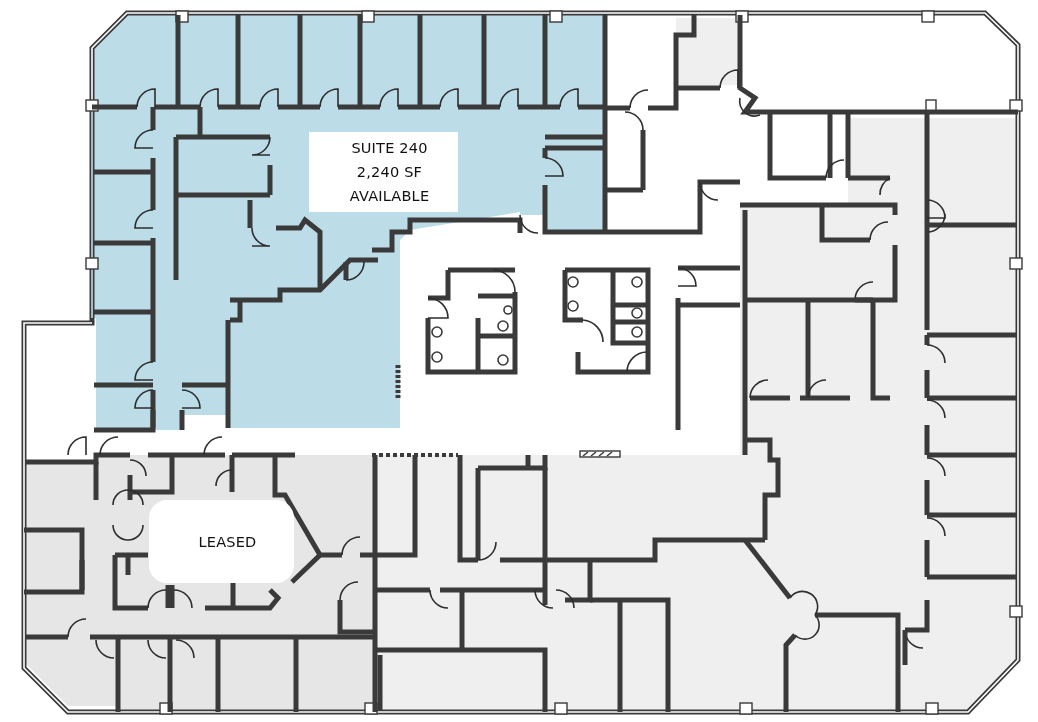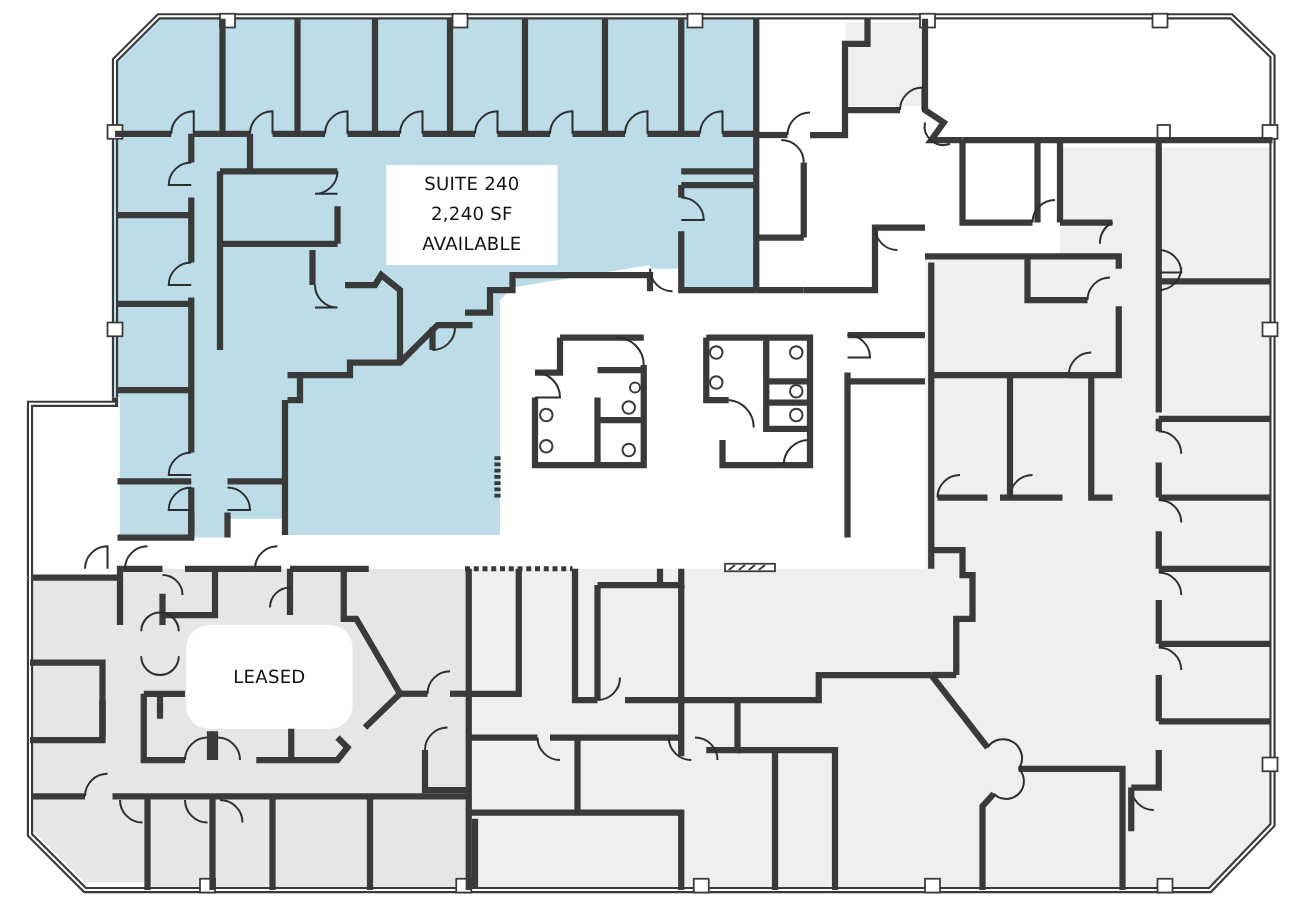--- a/index.html
+++ b/index.html
@@ -4,21 +4,21 @@
 <style>
   html, body { margin:0; padding:0; background:#ffffff; }
   body { width:1038px; height:722px; overflow:hidden; position:relative; font-family:"Liberation Sans", sans-serif; }
   #plan { position:absolute; left:0; top:0; width:1038px; height:722px; }
   .wall { fill:none; stroke:#3a3a3a; stroke-width:5; stroke-linejoin:miter; }
   .wall-in { fill:none; stroke:#ffffff; stroke-width:1.6; }
   .wall-blue-in { fill:none; stroke:#bcdde8; stroke-width:1.6; }
   .thin { fill:none; stroke:#3a3a3a; stroke-width:1.6; }
   .door { fill:none; stroke:#2e2e2e; stroke-width:1.6; }
   .col { fill:#ffffff; stroke:#3a3a3a; stroke-width:1.4; }
-  .label-box { position:absolute; background:#ffffff; display:flex; flex-direction:column; align-items:center; justify-content:center; color:#111; font-family:"DejaVu Sans", sans-serif; }
+  .label-box { position:absolute; background:#ffffff; display:flex; flex-direction:column; align-items:center; justify-content:center; color:#111; font-family:"DejaVu Sans", sans-serif;padding-left:12px; }
   .label-box span { display:block; line-height:24px; font-size:14.5px; letter-spacing:0.2px; }
   #suite-label { left:309px; top:132px; width:137px; height:80px; }
   #leased-label { left:149px; top:500px; width:133px; height:83px;border-radius:18px; }
   #leased-label span { font-size:14.5px; }
 </style>
 </head>
 <body>
 
 <svg id="plan" viewBox="0 0 1038 722" xmlns="http://www.w3.org/2000/svg">
 

